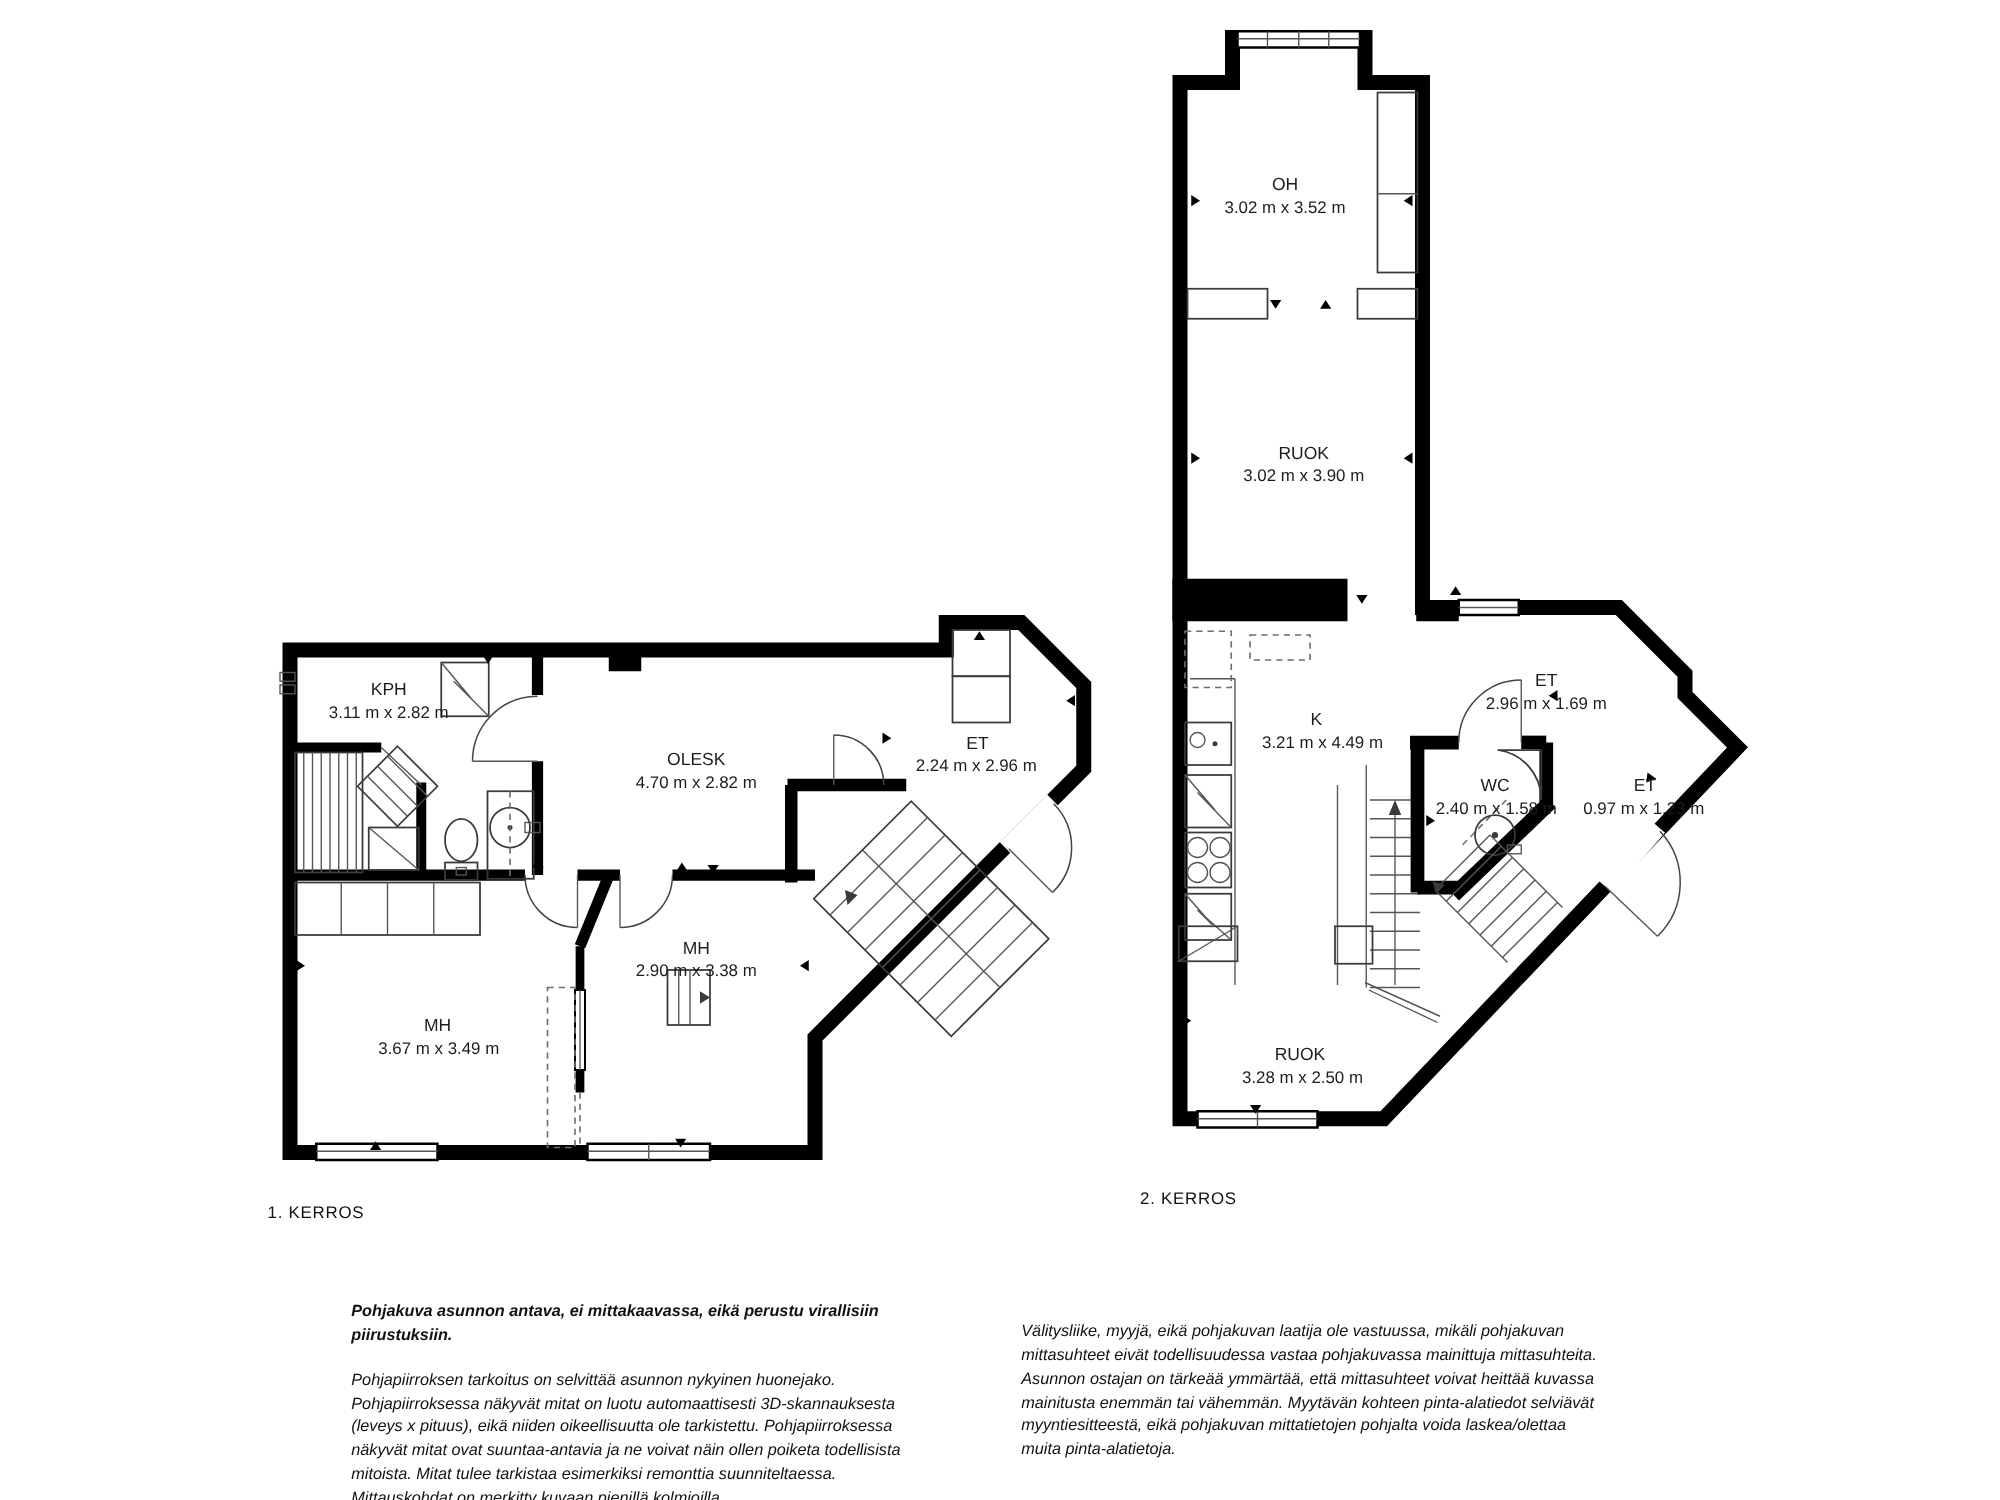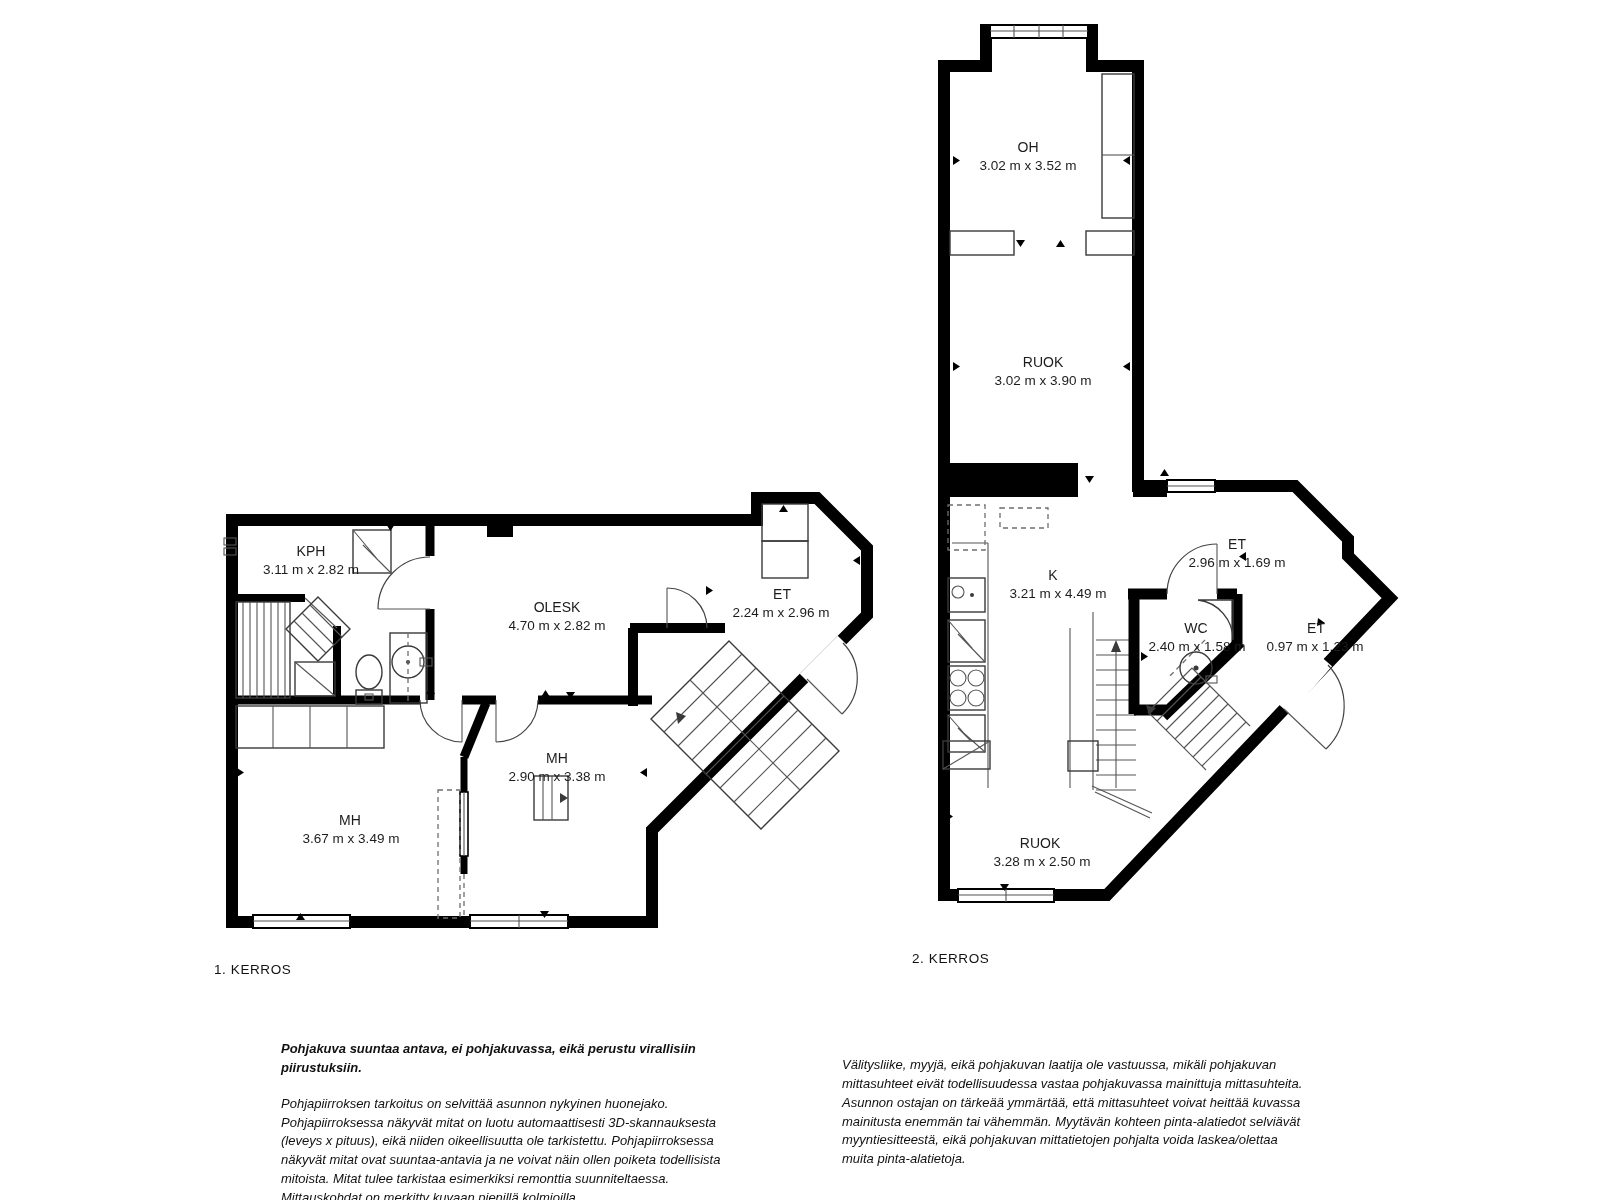--- a/index.html
+++ b/index.html
@@ -305,19 +305,19 @@
     <text class="room-dims" text-anchor="middle" x="1197" y="651">2.40 m x 1.58 m</text>
     <text class="room-label" text-anchor="middle" x="1316" y="633">ET</text>
     <text class="room-dims" text-anchor="middle" x="1315" y="651">0.97 m x 1.23 m</text>
     <text class="room-label" text-anchor="middle" x="1040" y="848">RUOK</text>
     <text class="room-dims" text-anchor="middle" x="1042" y="866">3.28 m x 2.50 m</text>
     <text class="floor-caption" x="912" y="963">2. KERROS</text>
   </g>
 </svg>
 
   <div class="footer-block" style="left:281px;top:1040px;width:462px;">
-    <div class="footer-title">Pohjakuva suuntaa antava, ei pohjakuvassa, eikä perustu virallisiin piirustuksiin.</div>
+    <div class="footer-title">Pohjakuva asunnon antava, ei mittakaavassa, eikä perustu virallisiin piirustuksiin.</div>
     <div>Pohjapiirroksen tarkoitus on selvittää asunnon nykyinen huonejako. Pohjapiirroksessa näkyvät mitat on luotu automaattisesti 3D-skannauksesta (leveys x pituus), eikä niiden oikeellisuutta ole tarkistettu. Pohjapiirroksessa näkyvät mitat ovat suuntaa-antavia ja ne voivat näin ollen poiketa todellisista mitoista. Mitat tulee tarkistaa esimerkiksi remonttia suunniteltaessa. Mittauskohdat on merkitty kuvaan pienillä kolmioilla.</div>
   </div>
-  <div class="footer-block" style="left:842px;top:1056px;width:468px;">
+  <div class="footer-block" style="left:817px;top:1056px;width:468px;">
     <div>Välitysliike, myyjä, eikä pohjakuvan laatija ole vastuussa, mikäli pohjakuvan mittasuhteet eivät todellisuudessa vastaa pohjakuvassa mainittuja mittasuhteita. Asunnon ostajan on tärkeää ymmärtää, että mittasuhteet voivat heittää kuvassa mainitusta enemmän tai vähemmän. Myytävän kohteen pinta-alatiedot selviävät myyntiesitteestä, eikä pohjakuvan mittatietojen pohjalta voida laskea/olettaa muita pinta-alatietoja.</div>
   </div>
 </div>
 
 </body></html>

